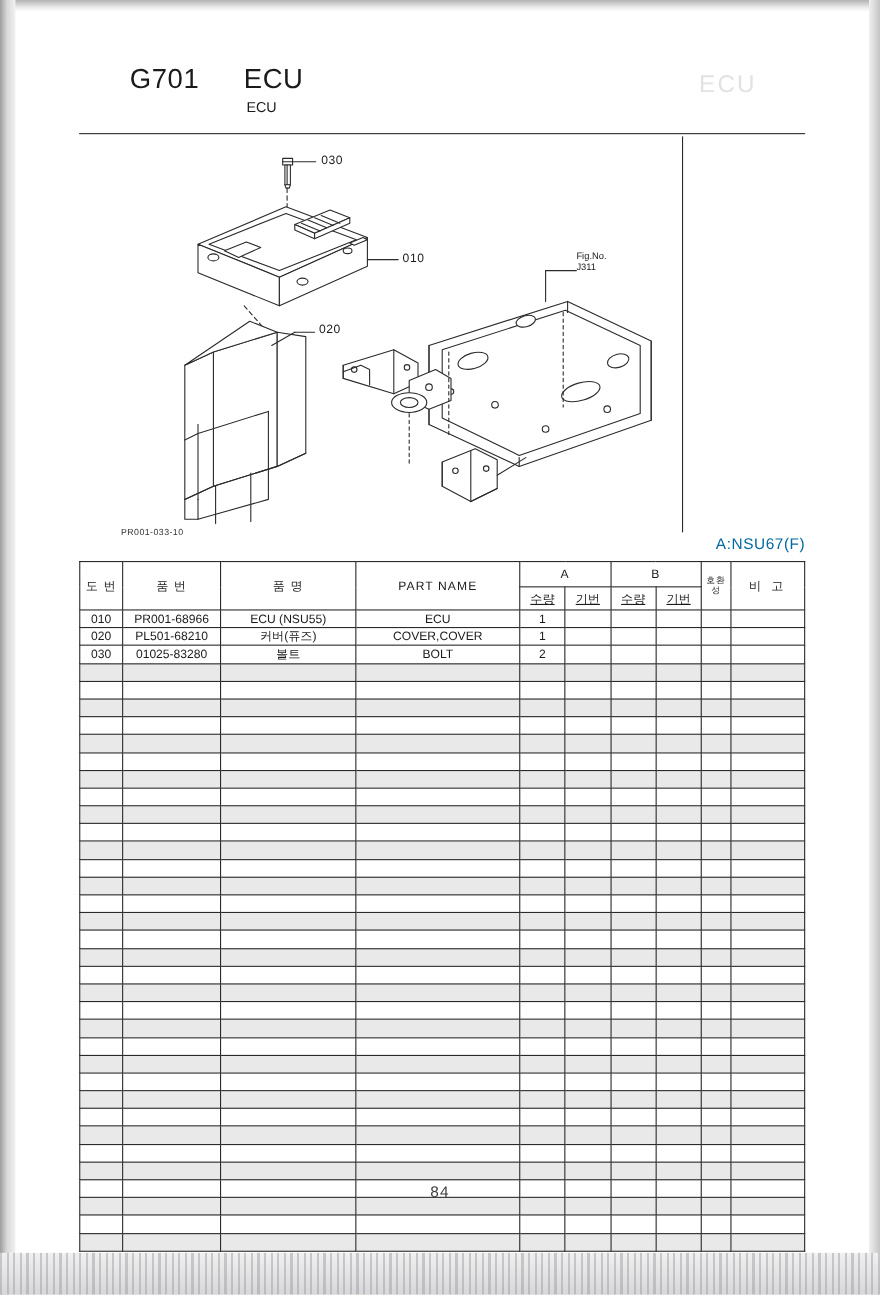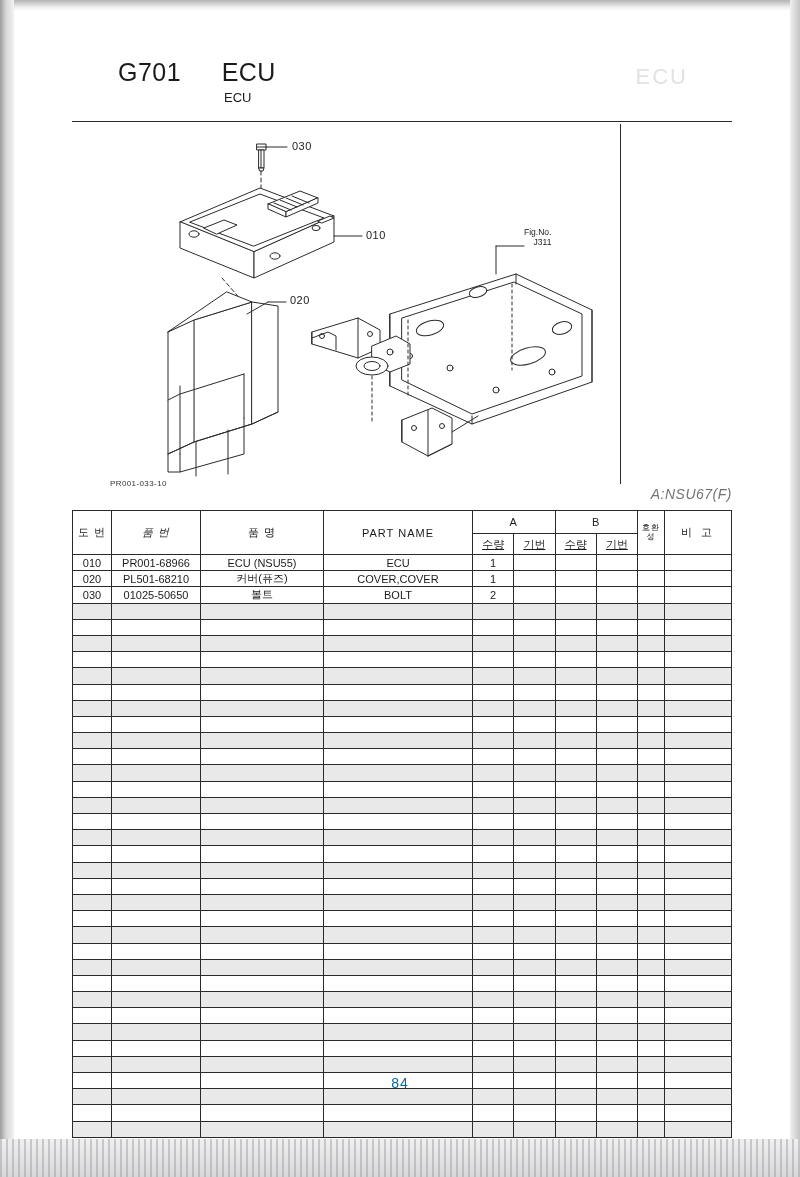--- a/index.html
+++ b/index.html
@@ -120,36 +120,34 @@
     top: 355px;
     font-size: 8px;
     color: #333;
     letter-spacing: 0.4px;
   }
   .fig-model {
     position: absolute;
     right: 0px;
     top: 362px;
     font-size: 14px;
-    color: #737373;
+    color: #0369a1;
     letter-spacing: 0.5px;
-    font-style: italic;
   }
   .callout {
     position: absolute;
     font-size: 11px;
     color: #1b1b1b;
     letter-spacing: 0.5px;
   }
   .callout-fig {
     position: absolute;
     font-size: 8.5px;
     color: #1b1b1b;
     line-height: 1.15;
-    text-align: right;
   }
   svg.drawing {
     position: absolute;
     left: 0; top: 0;
   }
 
   
   .table-wrap {
     position: absolute;
     left: 72px;
@@ -193,21 +191,21 @@
   td.c-pum2   { width: 122px; text-align: left; padding-left: 6px; }
   td.c-name   { width: 148px; text-align: left; padding-left: 8px; }
   td.c-aq     { width: 42px; }
   td.c-ab     { width: 44px; }
   td.c-bq     { width: 42px; }
   td.c-bb     { width: 44px; }
   td.c-ho     { width: 26px; }
   td.c-bigo   { width: 66px; }
 
   th.c-dobeon { width: 38px; }
-  th.c-pum1   { width: 88px; font-style: italic; }
+  th.c-pum1   { width: 88px; }
   th.c-pum2   { width: 122px; }
   th.c-name   { width: 148px; }
   th.c-aq     { width: 42px; }
   th.c-ab     { width: 44px; }
   th.c-bq     { width: 42px; }
   th.c-bb     { width: 44px; }
   th.c-ho     { width: 26px; font-size: 8px; line-height: 1.05; }
   th.c-bigo   { width: 66px; letter-spacing: 3px; }
 
   .ho-vert {
@@ -231,21 +229,21 @@
     font-weight: bold;
     margin-right: 2px;
   }
   .page-number {
     position: absolute;
     left: 0;
     top: 1075px;
     width: 800px;
     text-align: center;
     font-size: 14px;
-    color: #0369a1;
+    color: #404040;
     letter-spacing: 1px;
   }
 </style>
 </head>
 <body>
 
 <div class="page">
 
   <div class="scan-edge-top"></div>
   <div class="scan-edge-left"></div>
@@ -434,21 +432,21 @@
               <td class="c-name">COVER,COVER</td>
               <td class="c-aq">1</td>
               <td class="c-ab"></td>
               <td class="c-bq"></td>
               <td class="c-bb"></td>
               <td class="c-ho"></td>
               <td class="c-bigo"></td>
             </tr>
             <tr>
               <td class="c-dobeon">030</td>
-              <td class="c-pum1">01025-50650</td>
+              <td class="c-pum1">01025-83280</td>
               <td class="c-pum2">볼트</td>
               <td class="c-name">BOLT</td>
               <td class="c-aq">2</td>
               <td class="c-ab"></td>
               <td class="c-bq"></td>
               <td class="c-bb"></td>
               <td class="c-ho"></td>
               <td class="c-bigo"></td>
             </tr>
             <tr class="shaded">

